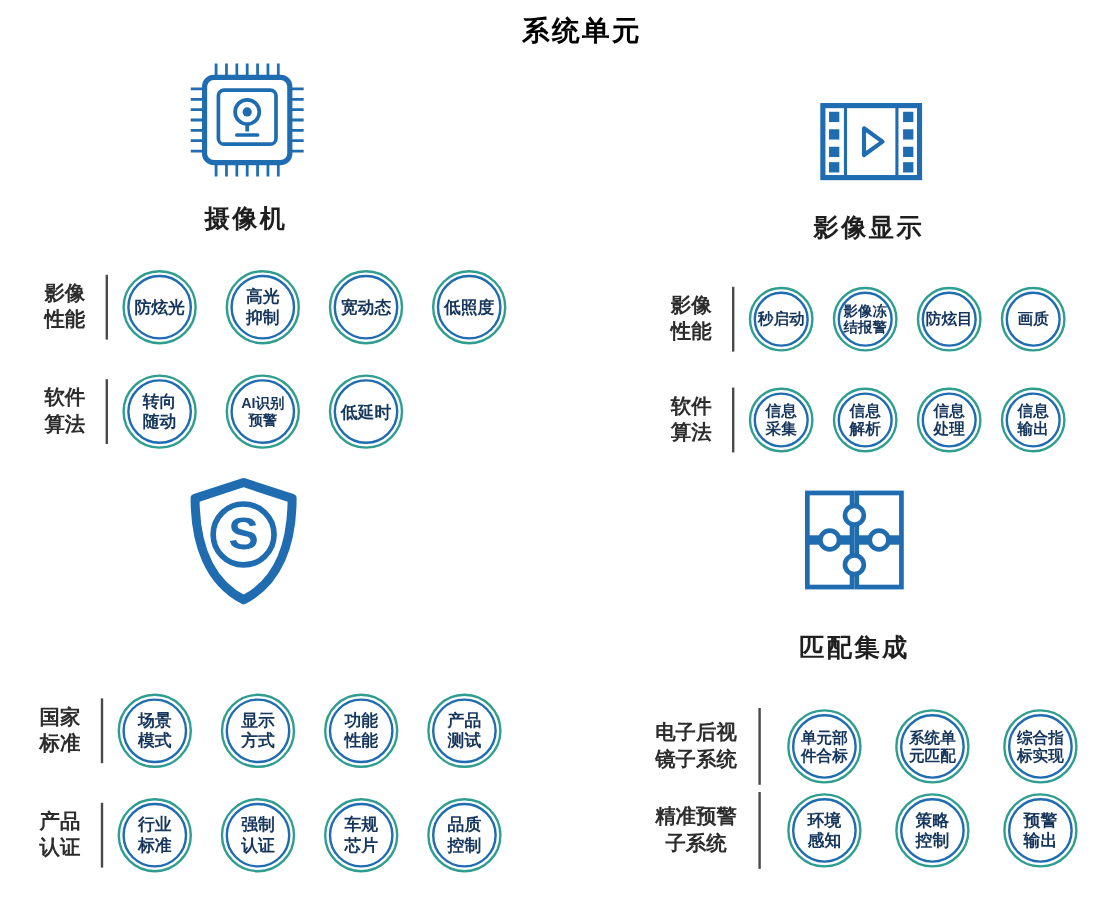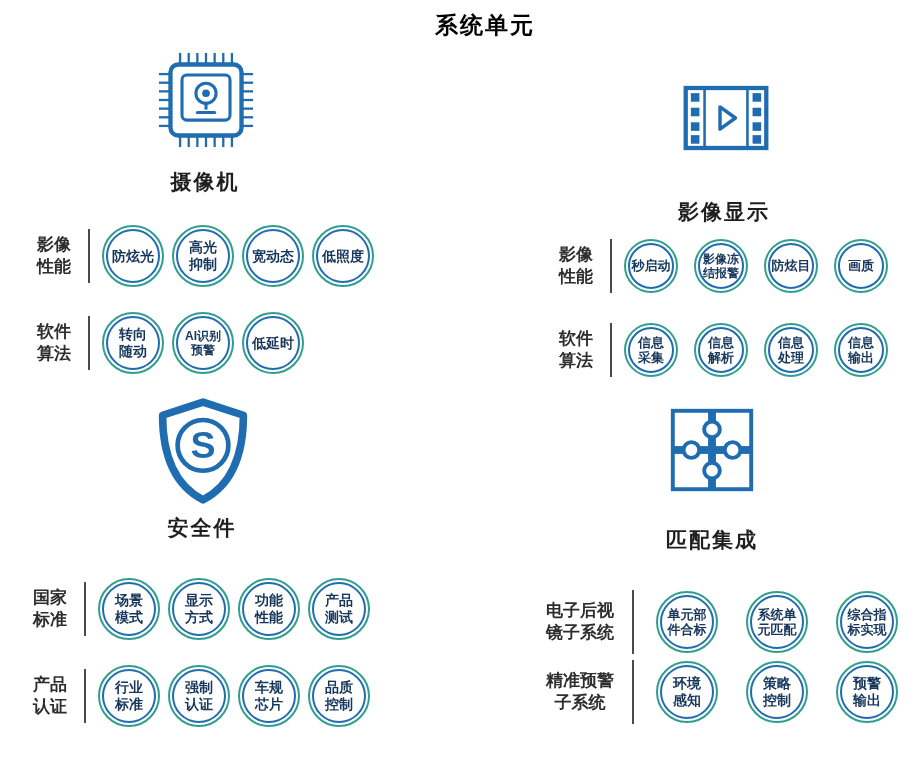--- a/index.html
+++ b/index.html
@@ -15,21 +15,21 @@
   .rlabel { font-weight:bold; font-size:17px; color:#2d2d2d; text-align:center;
             line-height:1.3; flex:0 0 auto; width:56px; }
   .vbar { width:2px; height:54px; background:#4a4a4a; flex:0 0 auto; margin:0 12px 0 6px; }
   .badges { display:flex; align-items:center; }
   .badge { background:#fff; border:2px solid #2f9e8f; border-radius:50%; padding:2px; flex:0 0 auto; }
   .badge-inner { width:100%; height:100%; border:2px solid #1f6cb0; border-radius:50%;
                  display:flex; flex-direction:column; align-items:center; justify-content:center; }
   .bl { display:block; font-weight:bold; color:#16365c; font-size:14px; line-height:1.18;
         white-space:nowrap; text-align:center; }
   .d62 .badge { width:62px; height:62px; }
-  .d62 .badges { gap:8px; }
+  .d62 .badges { gap:24px; }
   .d54 .badge { width:54px; height:54px; }
   .d54 .badges { gap:16px; }
   .d54 .bl { font-size:13px; }
   .d62w .badge { width:62px; height:62px; }
   .d62w .badges { gap:28px; }
   .badge.small .bl { font-size:12px; }
   .badge.mid .bl { font-size:13px; }
   .row.wide .rlabel { width:88px; }
   .row.wide .vbar { height:64px; margin:0 22px 0 8px; }
 </style>
@@ -151,21 +151,21 @@
         <rect x="9" y="30" width="10" height="10"></rect>
         <rect x="9" y="47" width="10" height="10"></rect>
         <rect x="9" y="62" width="10" height="10"></rect>
       <rect x="81" y="13" width="10" height="10"></rect>
         <rect x="81" y="30" width="10" height="10"></rect>
         <rect x="81" y="47" width="10" height="10"></rect>
         <rect x="81" y="62" width="10" height="10"></rect>
     </g>
     <path d="M43 29 L61 42 L43 55 Z" fill="none" stroke="#1f6cb0" stroke-width="4" stroke-linejoin="round"></path>
   </svg>
-  <div class="qlabel" style="left:639px;top:198px">影像显示</div>
+  <div class="qlabel" style="left:639px;top:176px">影像显示</div>
 
   <div class="row d54" style="left:548px;top:239px">
     <div class="rlabel">
       <div>影像</div>
       <div>性能</div>
     </div>
     <div class="vbar"></div>
     <div class="badges">
       <div class="badge">
           <div class="badge-inner">
@@ -226,21 +226,20 @@
           </div>
         </div>
     </div>
   </div>
 
   <svg class="icon" style="left:156px;top:398px;width:94px;height:106px" viewBox="0 0 100 112">
     <path d="M50 4 L93 18 C93 58 81 92 50 108 C19 92 7 58 7 18 Z" fill="#fff" stroke="#1f6cb0" stroke-width="8" stroke-linejoin="round"></path>
     <circle cx="50" cy="50" r="27" fill="none" stroke="#1f6cb0" stroke-width="5"></circle>
     <text x="50" y="63" text-anchor="middle" font-size="40" font-weight="bold" fill="#1f6cb0">S</text>
   </svg>
-  <div class="qlabel" style="left:117px;top:514px">安全件</div>
 
   <div class="row d62" style="left:22px;top:578px">
     <div class="rlabel">
       <div>国家</div>
       <div>标准</div>
     </div>
     <div class="vbar"></div>
     <div class="badges">
       <div class="badge">
           <div class="badge-inner">

